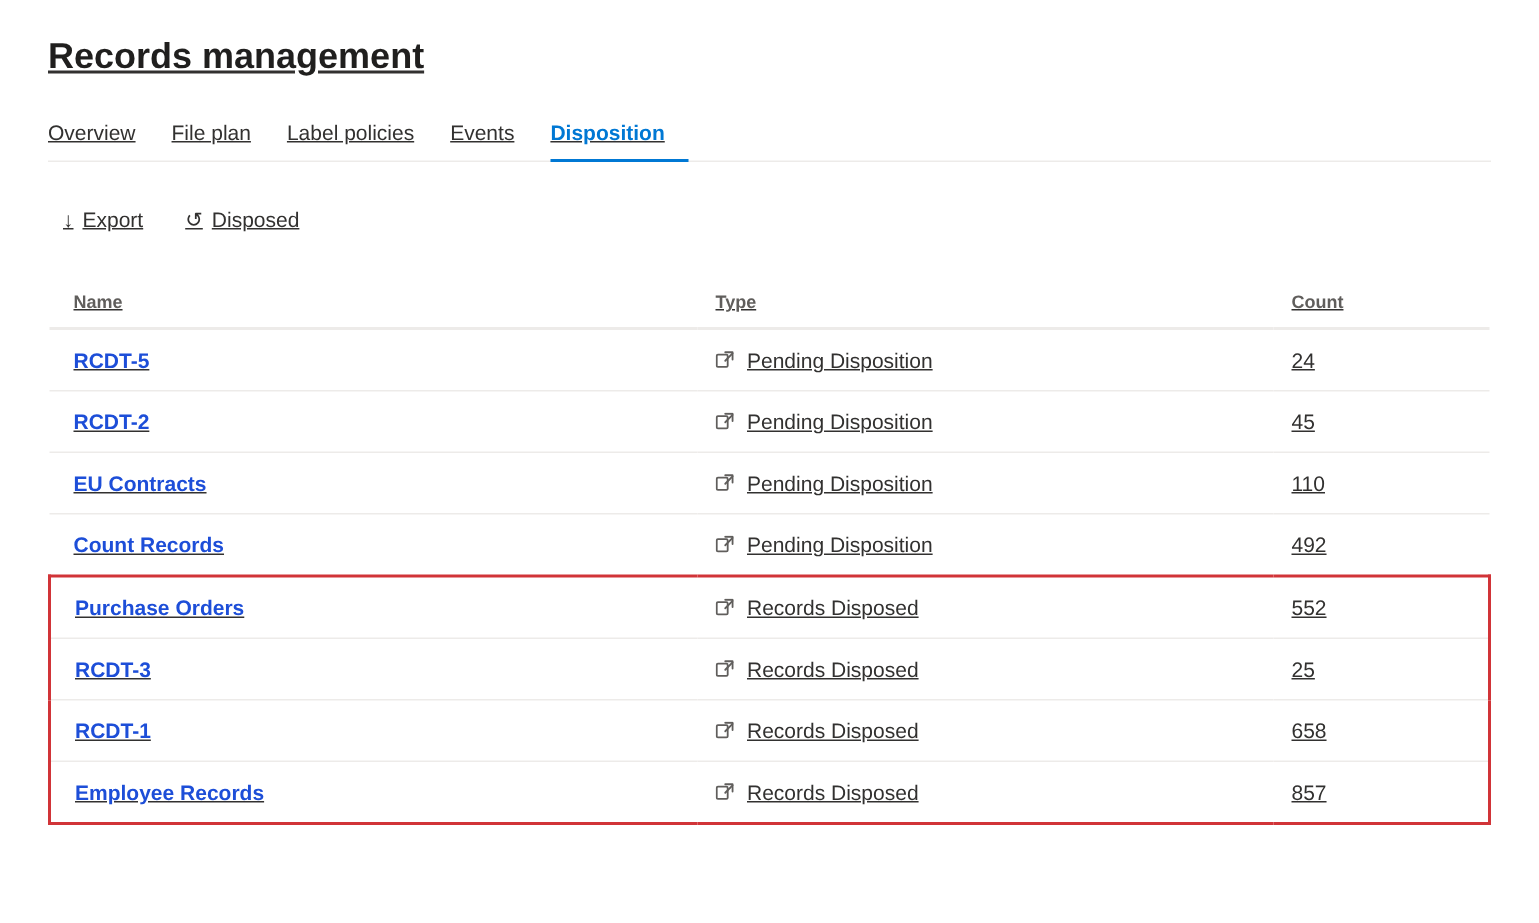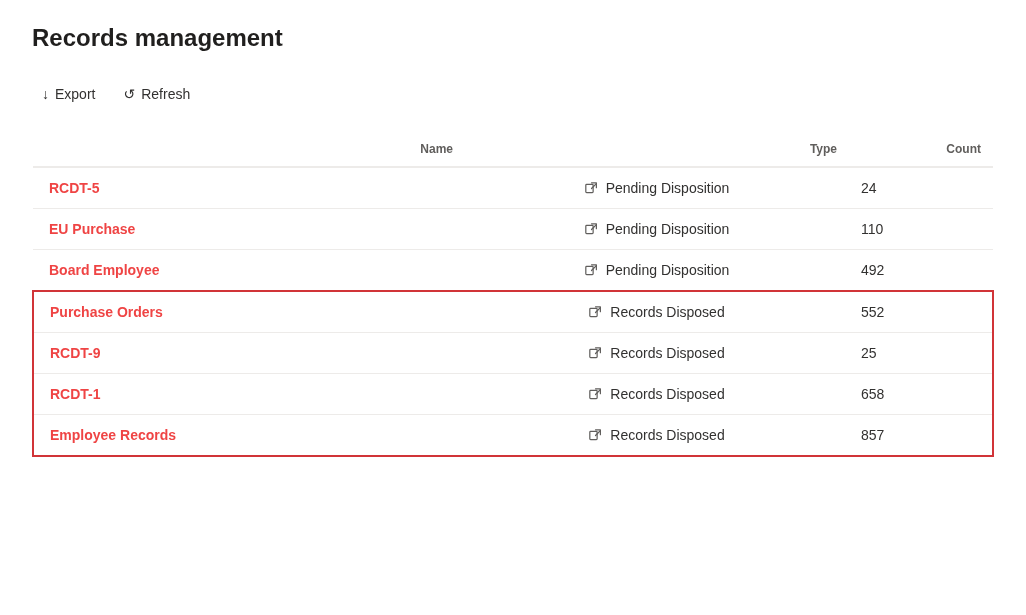--- a/index.html
+++ b/index.html
@@ -13,20 +13,21 @@
       background: #fff;
       color: #323130;
       font-size: 14px;
       width: 1026px;
       min-height: 615px;
       overflow: hidden;
     }
 
     .page-container {
       padding: 24px 32px 24px 32px;
+      text-decoration: underline;
     }
 
     .page-title {
       font-size: 24px;
       font-weight: 600;
       color: #201f1e;
       margin-bottom: 20px;
     }
 
     .nav-tabs {
@@ -91,21 +92,21 @@
     .data-table {
       width: 100%;
       border-collapse: collapse;
     }
 
     .data-table thead tr {
       border-bottom: 1px solid #edebe9;
     }
 
     .data-table th {
-      text-align: right;
+      text-align: left;
       padding: 10px 12px;
       font-size: 12px;
       font-weight: 600;
       color: #605e5c;
       border-bottom: 2px solid #edebe9;
     }
 
     .data-table th:first-child {
       padding-left: 16px;
     }
@@ -119,21 +120,20 @@
     }
 
     .data-table td:first-child {
       padding-left: 16px;
     }
 
     .type-cell {
       display: flex;
       align-items: center;
       gap: 8px;
-      justify-content: center;
     }
 
     .external-link-icon {
       color: #605e5c;
       font-size: 13px;
       display: inline-flex;
       align-items: center;
     }
 
     .col-name {
@@ -143,39 +143,46 @@
     .col-type {
       width: 40%;
     }
 
     .col-count {
       width: 15%;
     }
 
     .name-bold {
       font-weight: 600;
-      color: #ef4444;
+      color: #1d4ed8;
     }
   </style>
 </head>
 <body>
 
 <div class="page-container">
 
   <h1 class="page-title">Records management</h1>
 
+  <nav class="nav-tabs">
+    <a class="nav-tab">Overview</a>
+    <a class="nav-tab">File plan</a>
+    <a class="nav-tab">Label policies</a>
+    <a class="nav-tab">Events</a>
+    <a class="nav-tab active">Disposition</a>
+  </nav>
 
   <div class="toolbar">
     <button class="toolbar-btn">
       <span class="toolbar-icon">↓</span>
       <span>Export</span>
     </button>
     <button class="toolbar-btn">
       <span class="toolbar-icon">↺</span>
-      <span>Refresh</span>
+      <span>Disposed</span>
     </button>
   </div>
 
   <div class="table-container">
     <table class="data-table">
       <thead>
         <tr>
           <th class="col-name">Name</th>
           <th class="col-type">Type</th>
           <th class="col-count">Count</th>
@@ -192,37 +199,53 @@
       <path d="M8 1h6v6" stroke="#605e5c" stroke-width="1.5" stroke-linecap="round" stroke-linejoin="round"></path>
       <line x1="8" y1="8" x2="14" y2="2" stroke="#605e5c" stroke-width="1.5" stroke-linecap="round"></line>
     </svg>
                 </span>
                 <span>Pending Disposition</span>
               </div>
             </td>
             <td class="col-count">24</td>
           </tr>
           <tr>
-            <td class="col-name"><span class="name-bold">EU Purchase</span></td>
+            <td class="col-name"><span class="name-bold">RCDT-2</span></td>
             <td class="col-type">
               <div class="type-cell">
                 <span class="external-link-icon">
                   <svg width="13" height="13" viewBox="0 0 16 16" fill="none" xmlns="http://www.w3.org/2000/svg">
       <rect x="1" y="3" width="9" height="10" rx="1" stroke="#605e5c" stroke-width="1.5" fill="none"></rect>
       <path d="M8 1h6v6" stroke="#605e5c" stroke-width="1.5" stroke-linecap="round" stroke-linejoin="round"></path>
       <line x1="8" y1="8" x2="14" y2="2" stroke="#605e5c" stroke-width="1.5" stroke-linecap="round"></line>
     </svg>
                 </span>
                 <span>Pending Disposition</span>
               </div>
             </td>
+            <td class="col-count">45</td>
+          </tr>
+          <tr>
+            <td class="col-name"><span class="name-bold">EU Contracts</span></td>
+            <td class="col-type">
+              <div class="type-cell">
+                <span class="external-link-icon">
+                  <svg width="13" height="13" viewBox="0 0 16 16" fill="none" xmlns="http://www.w3.org/2000/svg">
+      <rect x="1" y="3" width="9" height="10" rx="1" stroke="#605e5c" stroke-width="1.5" fill="none"></rect>
+      <path d="M8 1h6v6" stroke="#605e5c" stroke-width="1.5" stroke-linecap="round" stroke-linejoin="round"></path>
+      <line x1="8" y1="8" x2="14" y2="2" stroke="#605e5c" stroke-width="1.5" stroke-linecap="round"></line>
+    </svg>
+                </span>
+                <span>Pending Disposition</span>
+              </div>
+            </td>
             <td class="col-count">110</td>
           </tr>
           <tr>
-            <td class="col-name"><span class="name-bold">Board Employee</span></td>
+            <td class="col-name"><span class="name-bold">Count Records</span></td>
             <td class="col-type">
               <div class="type-cell">
                 <span class="external-link-icon">
                   <svg width="13" height="13" viewBox="0 0 16 16" fill="none" xmlns="http://www.w3.org/2000/svg">
       <rect x="1" y="3" width="9" height="10" rx="1" stroke="#605e5c" stroke-width="1.5" fill="none"></rect>
       <path d="M8 1h6v6" stroke="#605e5c" stroke-width="1.5" stroke-linecap="round" stroke-linejoin="round"></path>
       <line x1="8" y1="8" x2="14" y2="2" stroke="#605e5c" stroke-width="1.5" stroke-linecap="round"></line>
     </svg>
                 </span>
                 <span>Pending Disposition</span>
@@ -240,21 +263,21 @@
       <path d="M8 1h6v6" stroke="#605e5c" stroke-width="1.5" stroke-linecap="round" stroke-linejoin="round"></path>
       <line x1="8" y1="8" x2="14" y2="2" stroke="#605e5c" stroke-width="1.5" stroke-linecap="round"></line>
     </svg>
                 </span>
                 <span>Records Disposed</span>
               </div>
             </td>
             <td class="col-count" style="border-right: 2px solid rgb(209, 52, 56); border-top: 2px solid rgb(209, 52, 56);">552</td>
           </tr>
           <tr style="position: relative;">
-            <td class="col-name" style="border-left: 2px solid rgb(209, 52, 56);"><span class="name-bold">RCDT-9</span></td>
+            <td class="col-name" style="border-left: 2px solid rgb(209, 52, 56);"><span class="name-bold">RCDT-3</span></td>
             <td class="col-type">
               <div class="type-cell">
                 <span class="external-link-icon">
                   <svg width="13" height="13" viewBox="0 0 16 16" fill="none" xmlns="http://www.w3.org/2000/svg">
       <rect x="1" y="3" width="9" height="10" rx="1" stroke="#605e5c" stroke-width="1.5" fill="none"></rect>
       <path d="M8 1h6v6" stroke="#605e5c" stroke-width="1.5" stroke-linecap="round" stroke-linejoin="round"></path>
       <line x1="8" y1="8" x2="14" y2="2" stroke="#605e5c" stroke-width="1.5" stroke-linecap="round"></line>
     </svg>
                 </span>
                 <span>Records Disposed</span>

